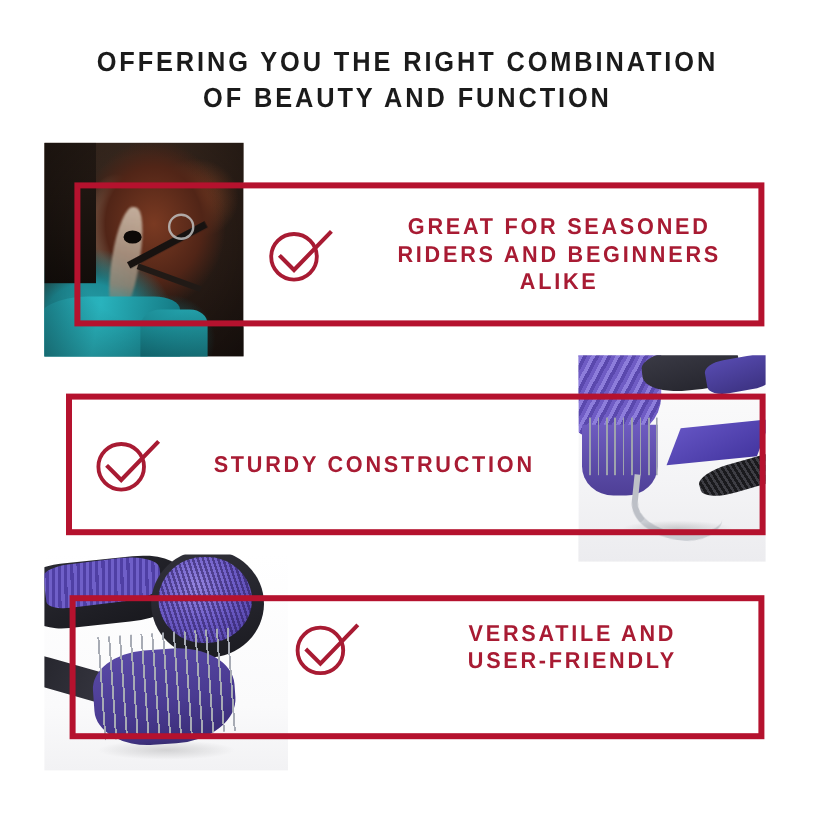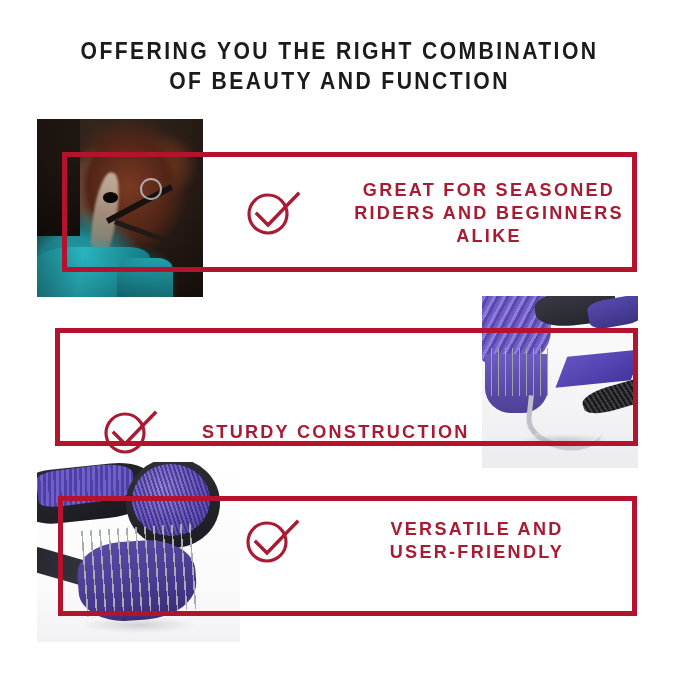--- a/index.html
+++ b/index.html
@@ -243,22 +243,22 @@
   .panel-2 { left: 55px;  top: 328px; width: 427px; height: 118px; }
   .panel-3 { left: 240px; top: 496px; width: 397px; height: 120px; }
 
   
   .row-content {
     position: absolute;
     display: flex;
     align-items: center;
     box-sizing: border-box;
   }
-  .row-1-content { left: 203px; top: 152px; width: 434px; height: 120px; padding-left: 20px; margin-left: 23px; }
-  .row-2-content { left: 68px;  top: 328px; width: 422px; height: 118px; padding-left: 35px; margin-top: 44px; }
+  .row-1-content { left: 203px; top: 152px; width: 434px; height: 120px; padding-left: 20px; }
+  .row-2-content { left: 44px;  top: 328px; width: 422px; height: 118px; padding-left: 35px; }
   .row-3-content { left: 240px; top: 496px; width: 397px; height: 88px; padding-left: 5px; }
 
   .check-icon {
     flex: 0 0 auto;
     width: 58px;
     height: 52px;
     margin-right: 14px;
   }
   .check-icon svg { display: block; width: 58px; height: 52px; }
 

